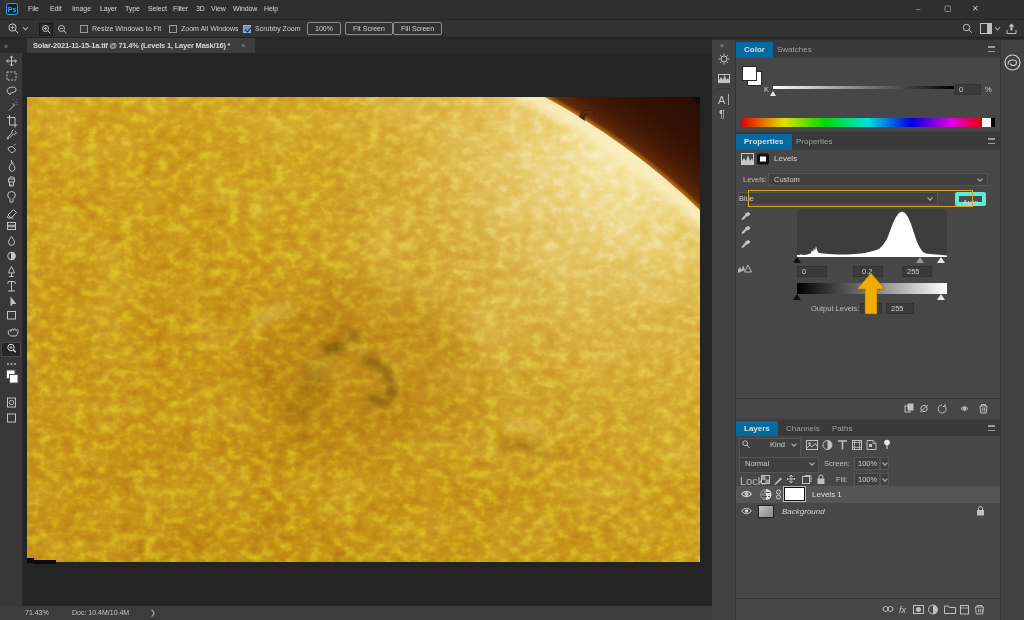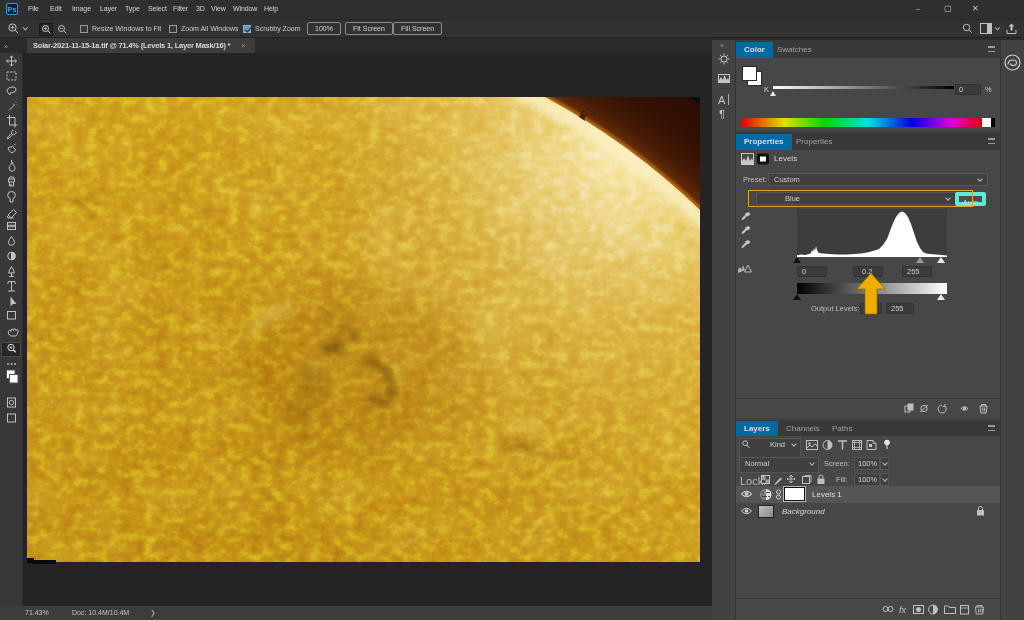--- a/index.html
+++ b/index.html
@@ -324,25 +324,25 @@
     </div>
 
     <svg class="abs" style="left:5px;top:20px" width="28" height="14" viewBox="0 0 28 14">
       <rect x="0.5" y="1.5" width="12" height="11" fill="none" stroke="#c8c8c8"></rect>
       <path d="M1 12 L1 9 L3 6 L5 9 L7 3 L9 9 L11 6 L12 9 L12 12 Z" fill="#c8c8c8"></path>
       <rect x="16" y="1.5" width="12" height="11" rx="2" fill="#111"></rect>
       <rect x="19" y="4.5" width="6" height="5" fill="#fff"></rect>
     </svg>
     <div class="abs" style="left:38px;top:22px;color:#d5d5d5;font-size:8px">Levels</div>
 
-    <div class="abs" style="left:7px;top:43px;color:#bdbdbd;font-size:7.5px">Preset:</div>
+    <div class="abs" style="left:7px;top:43px;color:#bdbdbd;font-size:7.5px">Levels:</div>
     <div class="dd" style="left:32px;top:41px;width:220px;height:13px;line-height:12px;padding-left:5px">Custom<span class="chev" style="right:5px;top:3px"></span></div>
 
     <div class="abs" style="left:12px;top:58px;width:225px;height:17px;border:1px solid #d8a425;z-index:5"></div>
-    <div class="dd" style="left:20px;top:60px;width:200px;height:13px;line-height:12px;padding-left:28px">Blue<span class="chev" style="right:5px;top:3px"></span></div>
+    <div class="dd" style="left:2px;top:60px;width:200px;height:13px;line-height:12px;padding-left:0">Blue<span class="chev" style="right:5px;top:3px"></span></div>
     <div class="abs" style="left:219px;top:60px;width:31px;height:14px;background:#4d4d4d;border:4px solid #5eead4;border-radius:2px;color:#d5d5d5;font-size:7.5px;text-align:center;line-height:13px">Auto</div>
 
     <svg class="abs" style="left:3px;top:79px" width="12" height="42" viewBox="0 0 12 42">
       <g fill="#c4c4c4">
           <path d="M9.5 1 l2 2 -2.5 2.5 -1-0.5 -3.5 3.5 -2 0.5 0.5-2 3.5-3.5 -0.5-1 Z"></path>
         </g>
       <g fill="#c4c4c4" transform="translate(0,14)">
           <path d="M9.5 1 l2 2 -2.5 2.5 -1-0.5 -3.5 3.5 -2 0.5 0.5-2 3.5-3.5 -0.5-1 Z"></path>
         </g>
       <g fill="#c4c4c4" transform="translate(0,28)">

